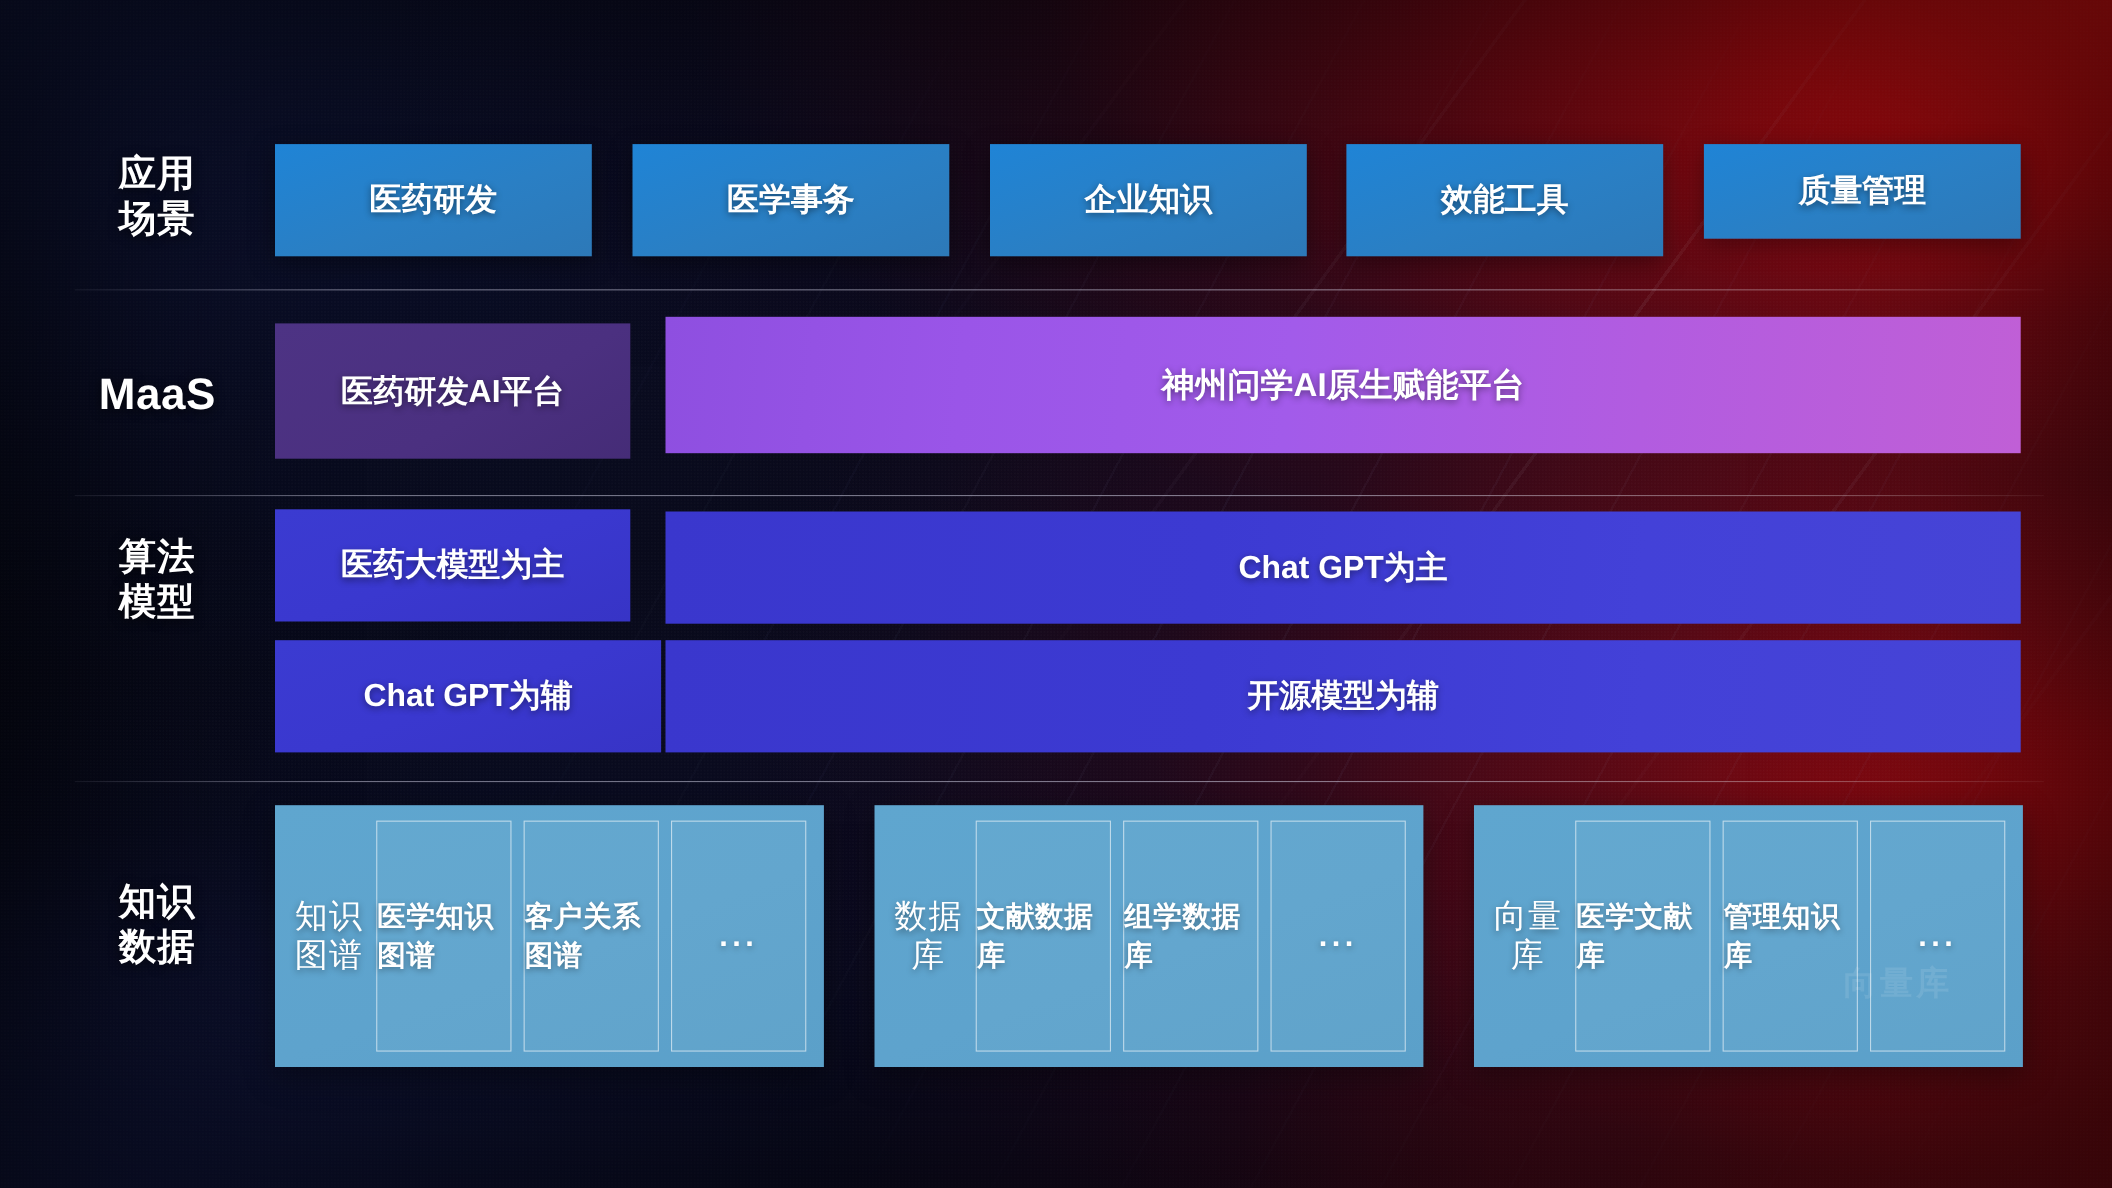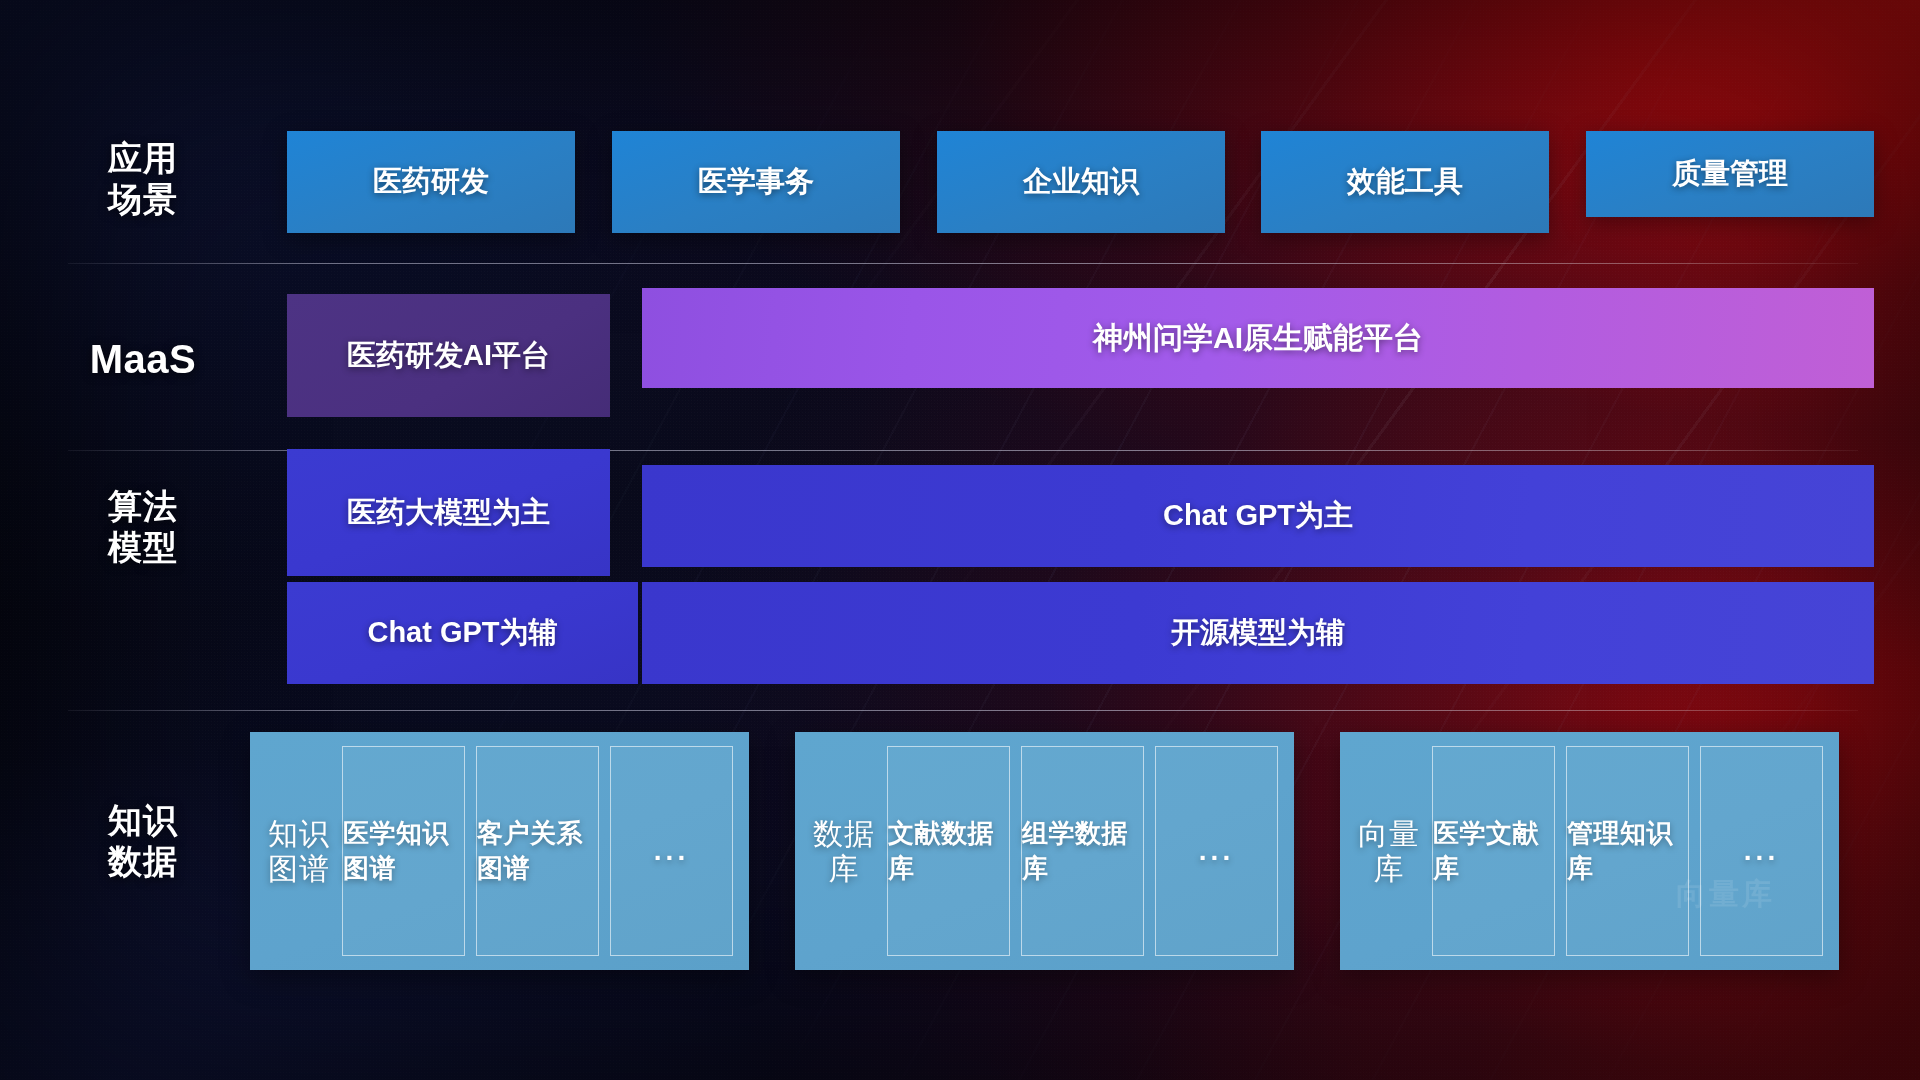--- a/index.html
+++ b/index.html
@@ -92,21 +92,20 @@
   
   .box {
     position:absolute;
     display:flex;
     align-items:center;
     justify-content:center;
     color:#ffffff;
     font-weight:700;
     text-align:center;
     text-shadow:0 2px 7px rgba(0,0,0,0.45);
-    margin-left:37px;
   }
 
   .box-app {
     background:linear-gradient(160deg,#1f84d6 0%,#2a7fc4 55%,#2d79b8 100%);
     font-size:29px;
     box-shadow:0 6px 22px rgba(0,0,0,0.35);
   }
   .box-maas-left {
     background:linear-gradient(150deg,#4d3384 0%,#4b3080 60%,#452c77 100%);
     font-size:29px;
@@ -194,28 +193,28 @@
     <div class="box box-app" style="left:575px;  top:131px; width:288px; height:102px;">医学事务</div>
     <div class="box box-app" style="left:900px;  top:131px; width:288px; height:102px;">企业知识</div>
     <div class="box box-app" style="left:1224px; top:131px; width:288px; height:102px;">效能工具</div>
     <div class="box box-app" style="left:1549px; top:131px; width:288px; height:86px;">质量管理</div>
 
     <div class="divider" style="top:263px;"></div>
 
     <div class="row-label latin" style="top:335px;">MaaS</div>
 
     <div class="box box-maas-left" style="left:250px; top:294px; width:323px; height:123px;">医药研发AI平台</div>
-    <div class="box box-maas-main" style="left:605px; top:288px; width:1232px; height:100px;">神州问学AI原生赋能平台</div>
+    <div class="box box-maas-main" style="left:605px; top:288px; width:1232px; height:124px;">神州问学AI原生赋能平台</div>
 
     <div class="divider" style="top:450px;"></div>
 
     <div class="row-label" style="top:486px;">算法
 模型</div>
 
-    <div class="box box-model" style="left:250px; top:449px; width:323px; height:127px;">医药大模型为主</div>
+    <div class="box box-model" style="left:250px; top:463px; width:323px; height:102px;">医药大模型为主</div>
     <div class="box box-model wide" style="left:605px; top:465px; width:1232px; height:102px;">Chat GPT为主</div>
 
     <div class="box box-model" style="left:250px; top:582px; width:351px; height:102px;">Chat GPT为辅</div>
     <div class="box box-model wide" style="left:605px; top:582px; width:1232px; height:102px;">开源模型为辅</div>
 
     <div class="divider" style="top:710px;"></div>
 
     <div class="row-label" style="top:800px;">知识
 数据</div>
 

